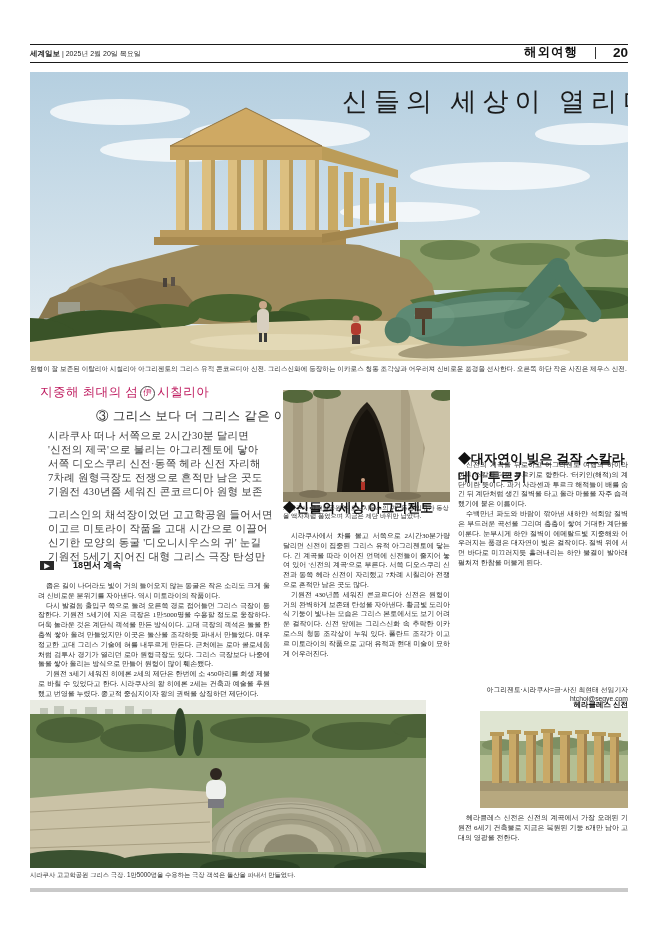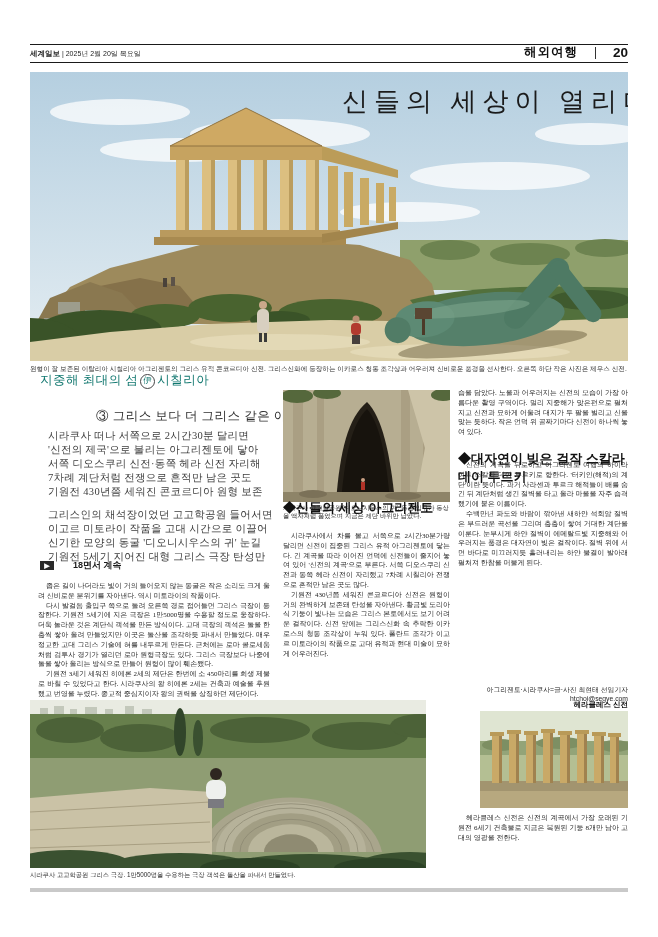--- a/index.html
+++ b/index.html
@@ -15,21 +15,21 @@
   .section-head .sec{font-size:12.5px;font-weight:bold;letter-spacing:1px;}
   .section-head .pg{font-size:13.5px;font-weight:bold;}
   .section-head .vline{width:1px;height:12px;background:#333;}
   
   .main-photo{left:30px;top:72px;width:598px;height:289px;overflow:hidden;}
   .headline{left:342px;top:84px;font-size:26px;letter-spacing:6px;color:#1b1b1b;
             font-weight:500;white-space:nowrap;}
   .caption{font-family:"Liberation Sans",sans-serif;color:#2b2b2b;}
   .main-caption{left:30px;top:365px;width:598px;font-size:6.6px;line-height:8px;}
   
-  .kicker{left:40px;top:372px;font-size:12.5px;color:#0f766e;letter-spacing:.5px;}
+  .kicker{left:40px;top:384px;font-size:12.5px;color:#be185d;letter-spacing:.5px;}
   .circ{display:inline-flex;width:13px;height:13px;border:1px solid #444;border-radius:50%;
         font-size:8.5px;align-items:center;justify-content:center;vertical-align:1px;margin:0 2px;}
   .episode{left:96px;top:408px;font-size:12.5px;color:#2e2e2e;letter-spacing:.5px;}
   .lead{left:48px;top:429px;width:225px;font-size:10.5px;line-height:14px;color:#3c3c3c;
         letter-spacing:.3px;}
   .lead .stanza2{margin-top:9px;}
   .continued{left:40px;top:559px;display:flex;align-items:center;gap:19px;
              font-family:"Liberation Sans",sans-serif;font-size:9px;font-weight:bold;color:#1c1c1c;}
   .cont-icon{display:inline-flex;width:14px;height:9px;background:#2a2a2a;color:#fff;
              font-size:7px;line-height:9px;align-items:center;justify-content:center;}
@@ -191,21 +191,21 @@
   <div class="abs kicker">
     <span>지중해 최대의 섬</span><span class="circ">伊</span><span>시칠리아</span>
   </div>
   <div class="abs episode">③ 그리스 보다 더 그리스 같은 아그리젠토</div>
 
   <div class="abs lead">
     <div class="stanza1">
       <div>시라쿠사 떠나 서쪽으로 2시간30분 달리면</div>
       <div>'신전의 제국'으로 불리는 아그리젠토에 닿아</div>
       <div>서쪽 디오스쿠리 신전·동쪽 헤라 신전 자리해</div>
-      <div>7차례 계단처럼 전쟁으로 흔적만 남은 곳도</div>
+      <div>7차례 원형극장도 전쟁으로 흔적만 남은 곳도</div>
       <div>기원전 430년쯤 세워진 콘코르디아 원형 보존</div>
     </div>
     <div class="stanza2">
       <div>그리스인의 채석장이었던 고고학공원 들어서면</div>
       <div>이고르 미토라이 작품을 고대 시간으로 이끌어</div>
       <div>신기한 모양의 동굴 '디오니시우스의 귀' 눈길</div>
       <div>기원전 5세기 지어진 대형 그리스 극장 탄성만</div>
     </div>
   </div>
 
@@ -247,23 +247,20 @@
     </svg>
   </div>
   <div class="abs caption cave-caption">시라쿠사 고고학공원 '디오니시우스의 귀'. 동굴 입구가 동상을 액자처럼 품었으며 지금은 제단 바위만 남았다.</div>
 
   <div class="abs col-header col2-header">◆신들의 세상 아그리젠토</div>
   <div class="abs bodytext col2">
     <p>시라쿠사에서 차를 몰고 서쪽으로 2시간30분가량 달리면 신전이 집중된 그리스 유적 아그리젠토에 닿는다. 긴 계곡을 따라 이어진 언덕에 신전들이 줄지어 놓여 있어 '신전의 계곡'으로 부른다. 서쪽 디오스쿠리 신전과 동쪽 헤라 신전이 자리했고 7차례 시칠리아 전쟁으로 흔적만 남은 곳도 많다.</p>
     <p>기원전 430년쯤 세워진 콘코르디아 신전은 원형이 거의 완벽하게 보존돼 탄성을 자아낸다. 황금빛 도리아식 기둥이 빛나는 모습은 그리스 본토에서도 보기 어려운 걸작이다. 신전 앞에는 그리스신화 속 추락한 이카로스의 청동 조각상이 누워 있다. 폴란드 조각가 이고르 미토라이의 작품으로 고대 유적과 현대 미술이 묘하게 어우러진다.</p>
   </div>
 
-  <div class="abs bodytext col3a">
-    <p style="text-indent:0">습을 담았다. 노을과 어우러지는 신전의 모습이 가장 아름다운 촬영 구역이다. 멀리 지중해가 맞은편으로 펼쳐지고 신전과 묘하게 어울려 대지가 두 팔을 벌리고 신을 맞는 듯하다. 작은 언덕 위 골짜기마다 신전이 하나씩 놓여 있다.</p>
-  </div>
   <div class="abs col-header col3-header">◆대자연이 빚은 걸작 스칼라 데이 투르키</div>
   <div class="abs bodytext col3b">
     <p>신전의 계곡을 뒤로하고 아그리젠토 여행의 하이라이트 스칼라 데이 투르키로 향한다. '터키인(해적)의 계단'이란 뜻이다. 과거 사라센과 투르크 해적들이 배를 숨긴 뒤 계단처럼 생긴 절벽을 타고 올라 마을을 자주 습격했기에 붙은 이름이다.</p>
     <p>수백만년 파도와 바람이 깎아낸 새하얀 석회암 절벽은 부드러운 곡선을 그리며 층층이 쌓여 거대한 계단을 이룬다. 눈부시게 하얀 절벽이 에메랄드빛 지중해와 어우러지는 풍경은 대자연이 빚은 걸작이다. 절벽 위에 서면 바다로 미끄러지듯 흘러내리는 하얀 물결이 발아래 펼쳐져 한참을 머물게 된다.</p>
   </div>
   <div class="abs byline">아그리젠토·시라쿠사=글·사진 최현태 선임기자 htchoi@segye.com</div>
 
   <div class="abs heracles-label">헤라클레스 신전</div>
   <div class="abs heracles-photo">
     <svg width="148" height="97" viewBox="0 0 148 97">

